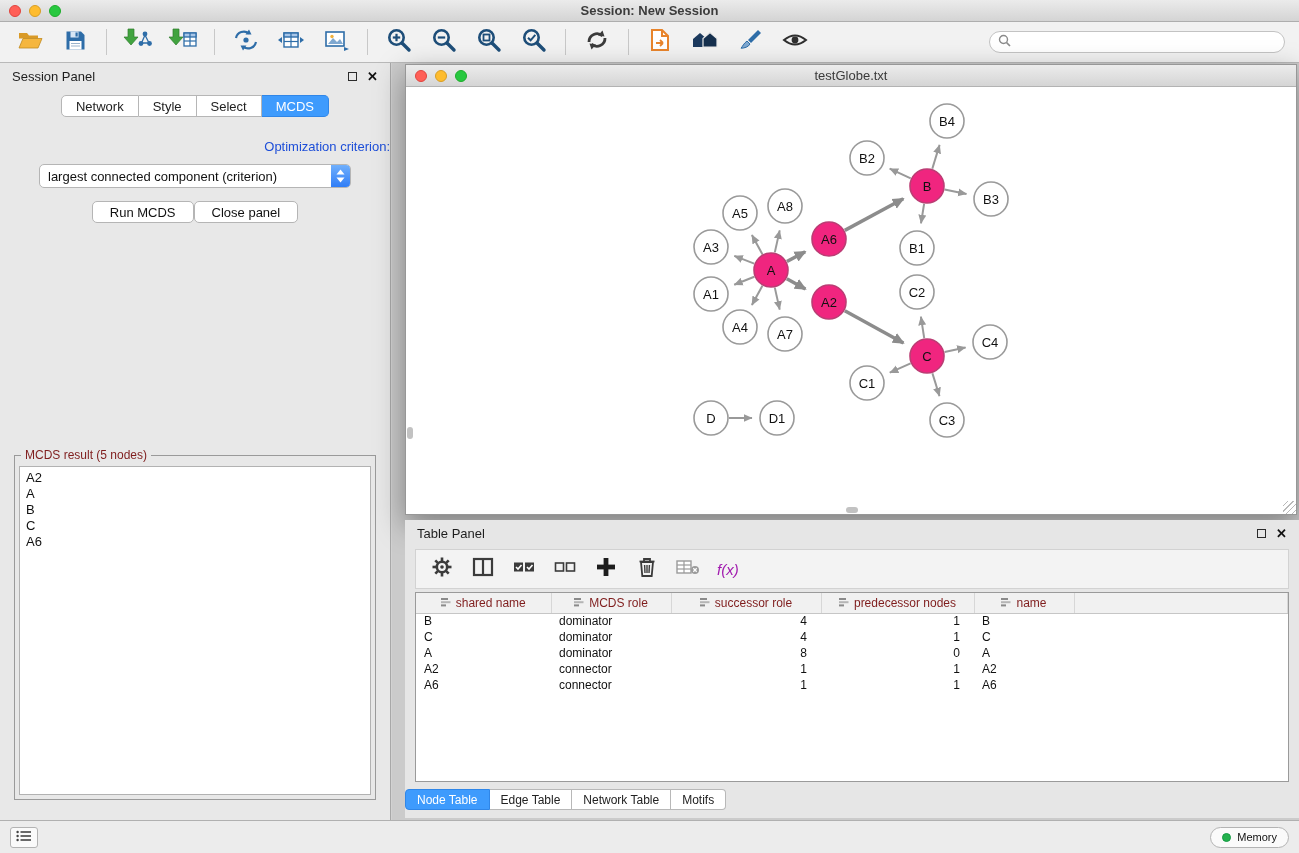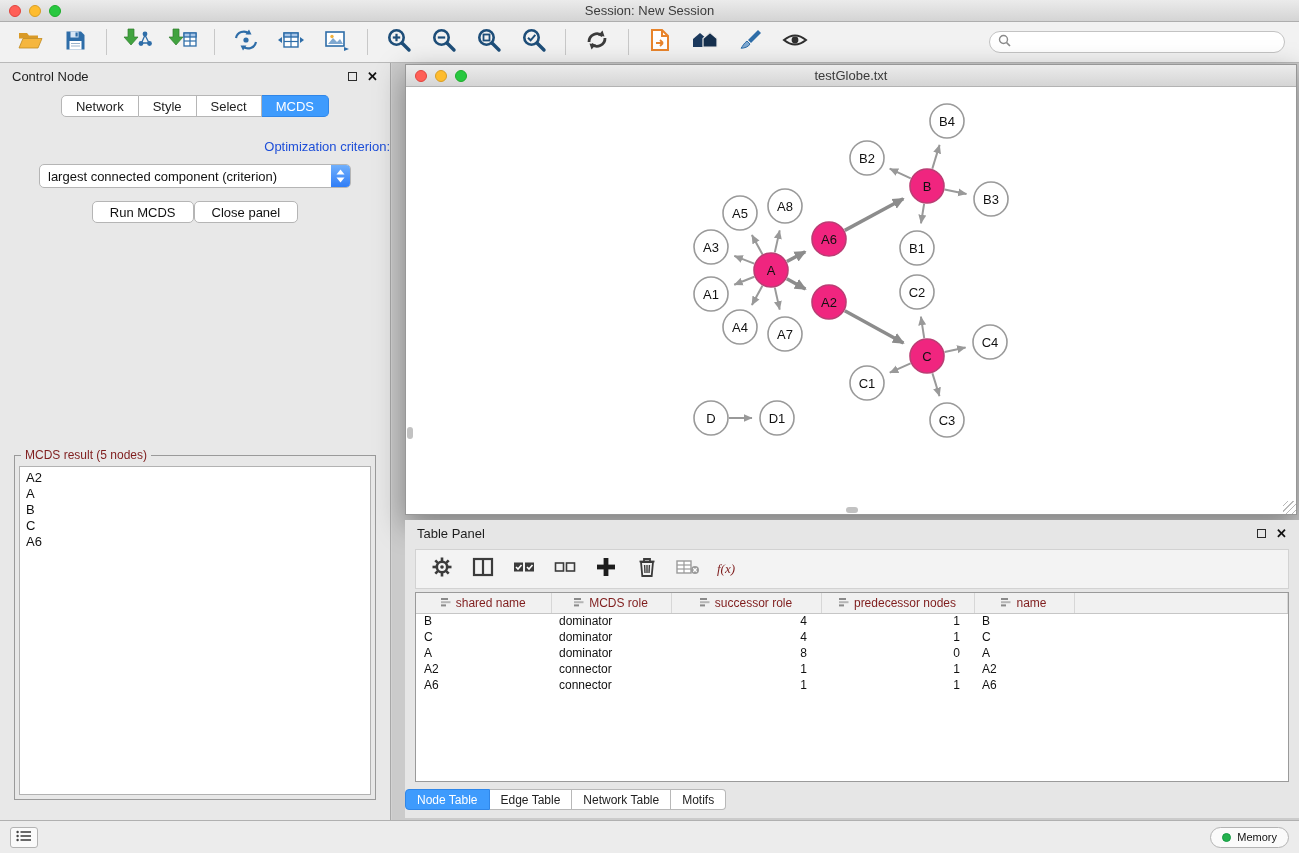--- a/index.html
+++ b/index.html
@@ -3,21 +3,21 @@
 <meta charset="utf-8">
 <style>
   * { margin:0; padding:0; box-sizing:border-box; }
   html,body { width:1299px; height:853px; }
   body { font-family:"Liberation Sans", sans-serif; background:#d2d2d2; overflow:hidden; }
   .app { position:relative; width:1299px; height:853px; background:#d2d2d2; overflow:hidden; }
 
   
   .titlebar { position:absolute; top:0; left:0; right:0; height:22px;
     background:linear-gradient(#ebebeb,#d4d4d4); border-bottom:1px solid #aeaeae;
-    display:flex; align-items:center; }
+    display:flex; align-items:center;font-weight:bold; }
   .traffic { position:absolute; left:9px; top:5px; display:flex; gap:8px; }
   .tl { width:12px; height:12px; border-radius:50%; display:inline-block; }
   .tl.red { background:#FF5F57; border:1px solid #E0443E; }
   .tl.yellow { background:#FEBC2E; border:1px solid #D89E24; }
   .tl.green { background:#28C840; border:1px solid #1DAD2B; }
   .win-title { flex:1; text-align:center; font-size:13px; color:#3c3c3c; }
 
   
   .toolbar { position:absolute; top:22px; left:0; right:0; height:41px; background:#f2f2f2;
     border-bottom:1px solid #b9b9b9; display:flex; align-items:center; padding:0 12px; gap:9px; }
@@ -81,21 +81,21 @@
   .v-thumb { position:absolute; left:1px; top:340px; width:6px; height:12px; background:#c2c2c2; border-radius:3px; }
   .h-thumb { position:absolute; left:440px; bottom:1px; height:6px; width:12px; background:#c2c2c2; border-radius:3px; }
   .resize-grip { position:absolute; right:0; bottom:0; width:13px; height:13px;
     background:repeating-linear-gradient(135deg, transparent 0 3px, #b9b9b9 3px 4px); }
 
   
   .table-panel { position:absolute; left:13px; top:457px; right:0; bottom:2px; background:#e6e6e6; }
   .tp-toolbar { height:40px; margin:3px 10px 0; background:#f3f3f3; border:1px solid #d2d2d2;
     display:flex; align-items:center; gap:17px; padding:0 14px; }
   .tp-ic { display:flex; align-items:center; justify-content:center; width:24px; height:24px; cursor:default; }
-  .fx { font-family:Liberation Serif, serif; font-style:italic; font-size:13px; color:#7f1d1d; }
+  .fx { font-family:Liberation Sans, sans-serif; font-style:italic; font-size:15px; color:#a21caf; }
   .tp-table-wrap { position:absolute; left:10px; right:10px; top:72px; bottom:36px; background:#fff;
     border:1px solid #9a9a9a; overflow:hidden; }
   table.node-table { border-collapse:collapse; width:100%; font-size:12px; table-layout:fixed; }
   .node-table th { height:20px; background:#f1f1f1; border-right:1px solid #d7d7d7; border-bottom:1px solid #c6c6c6;
     font-weight:normal; color:#7f1d1d; font-size:12px; }
   .node-table th .th-inner { display:flex; align-items:center; justify-content:center; gap:5px; }
   .node-table td { height:16px; padding:0 8px; color:#111; white-space:nowrap; overflow:hidden; }
   .node-table td.right { text-align:right; padding-right:14px; }
   .tp-tabs { position:absolute; bottom:8px; left:0; right:0; display:flex; justify-content:flex-start; }
   .tp-tab { height:21px; padding:0 11px; font-size:12px; background:#fff; border:1px solid #b8b8b8;
@@ -264,21 +264,21 @@
             <line x1="8.6" y1="8.6" x2="12" y2="12" stroke="#8a8a8a" stroke-width="1.6"></line>
           </svg></span>
       <input type="text" placeholder="" style="">
     </div>
   </div>
 
   <div class="content">
 
     <div class="control-panel">
       <div class="panel-header">
-        <span>Control Node</span>
+        <span>Session Panel</span>
         <span class="panel-btns">
           <span class="float-btn"></span>
           <span class="close-x">✕</span>
         </span>
       </div>
       <div class="cp-tabs" id="cp-tabs">
           <div class="seg">Network</div>
           <div class="seg">Style</div>
           <div class="seg">Select</div>
           <div class="seg active">MCDS</div>

